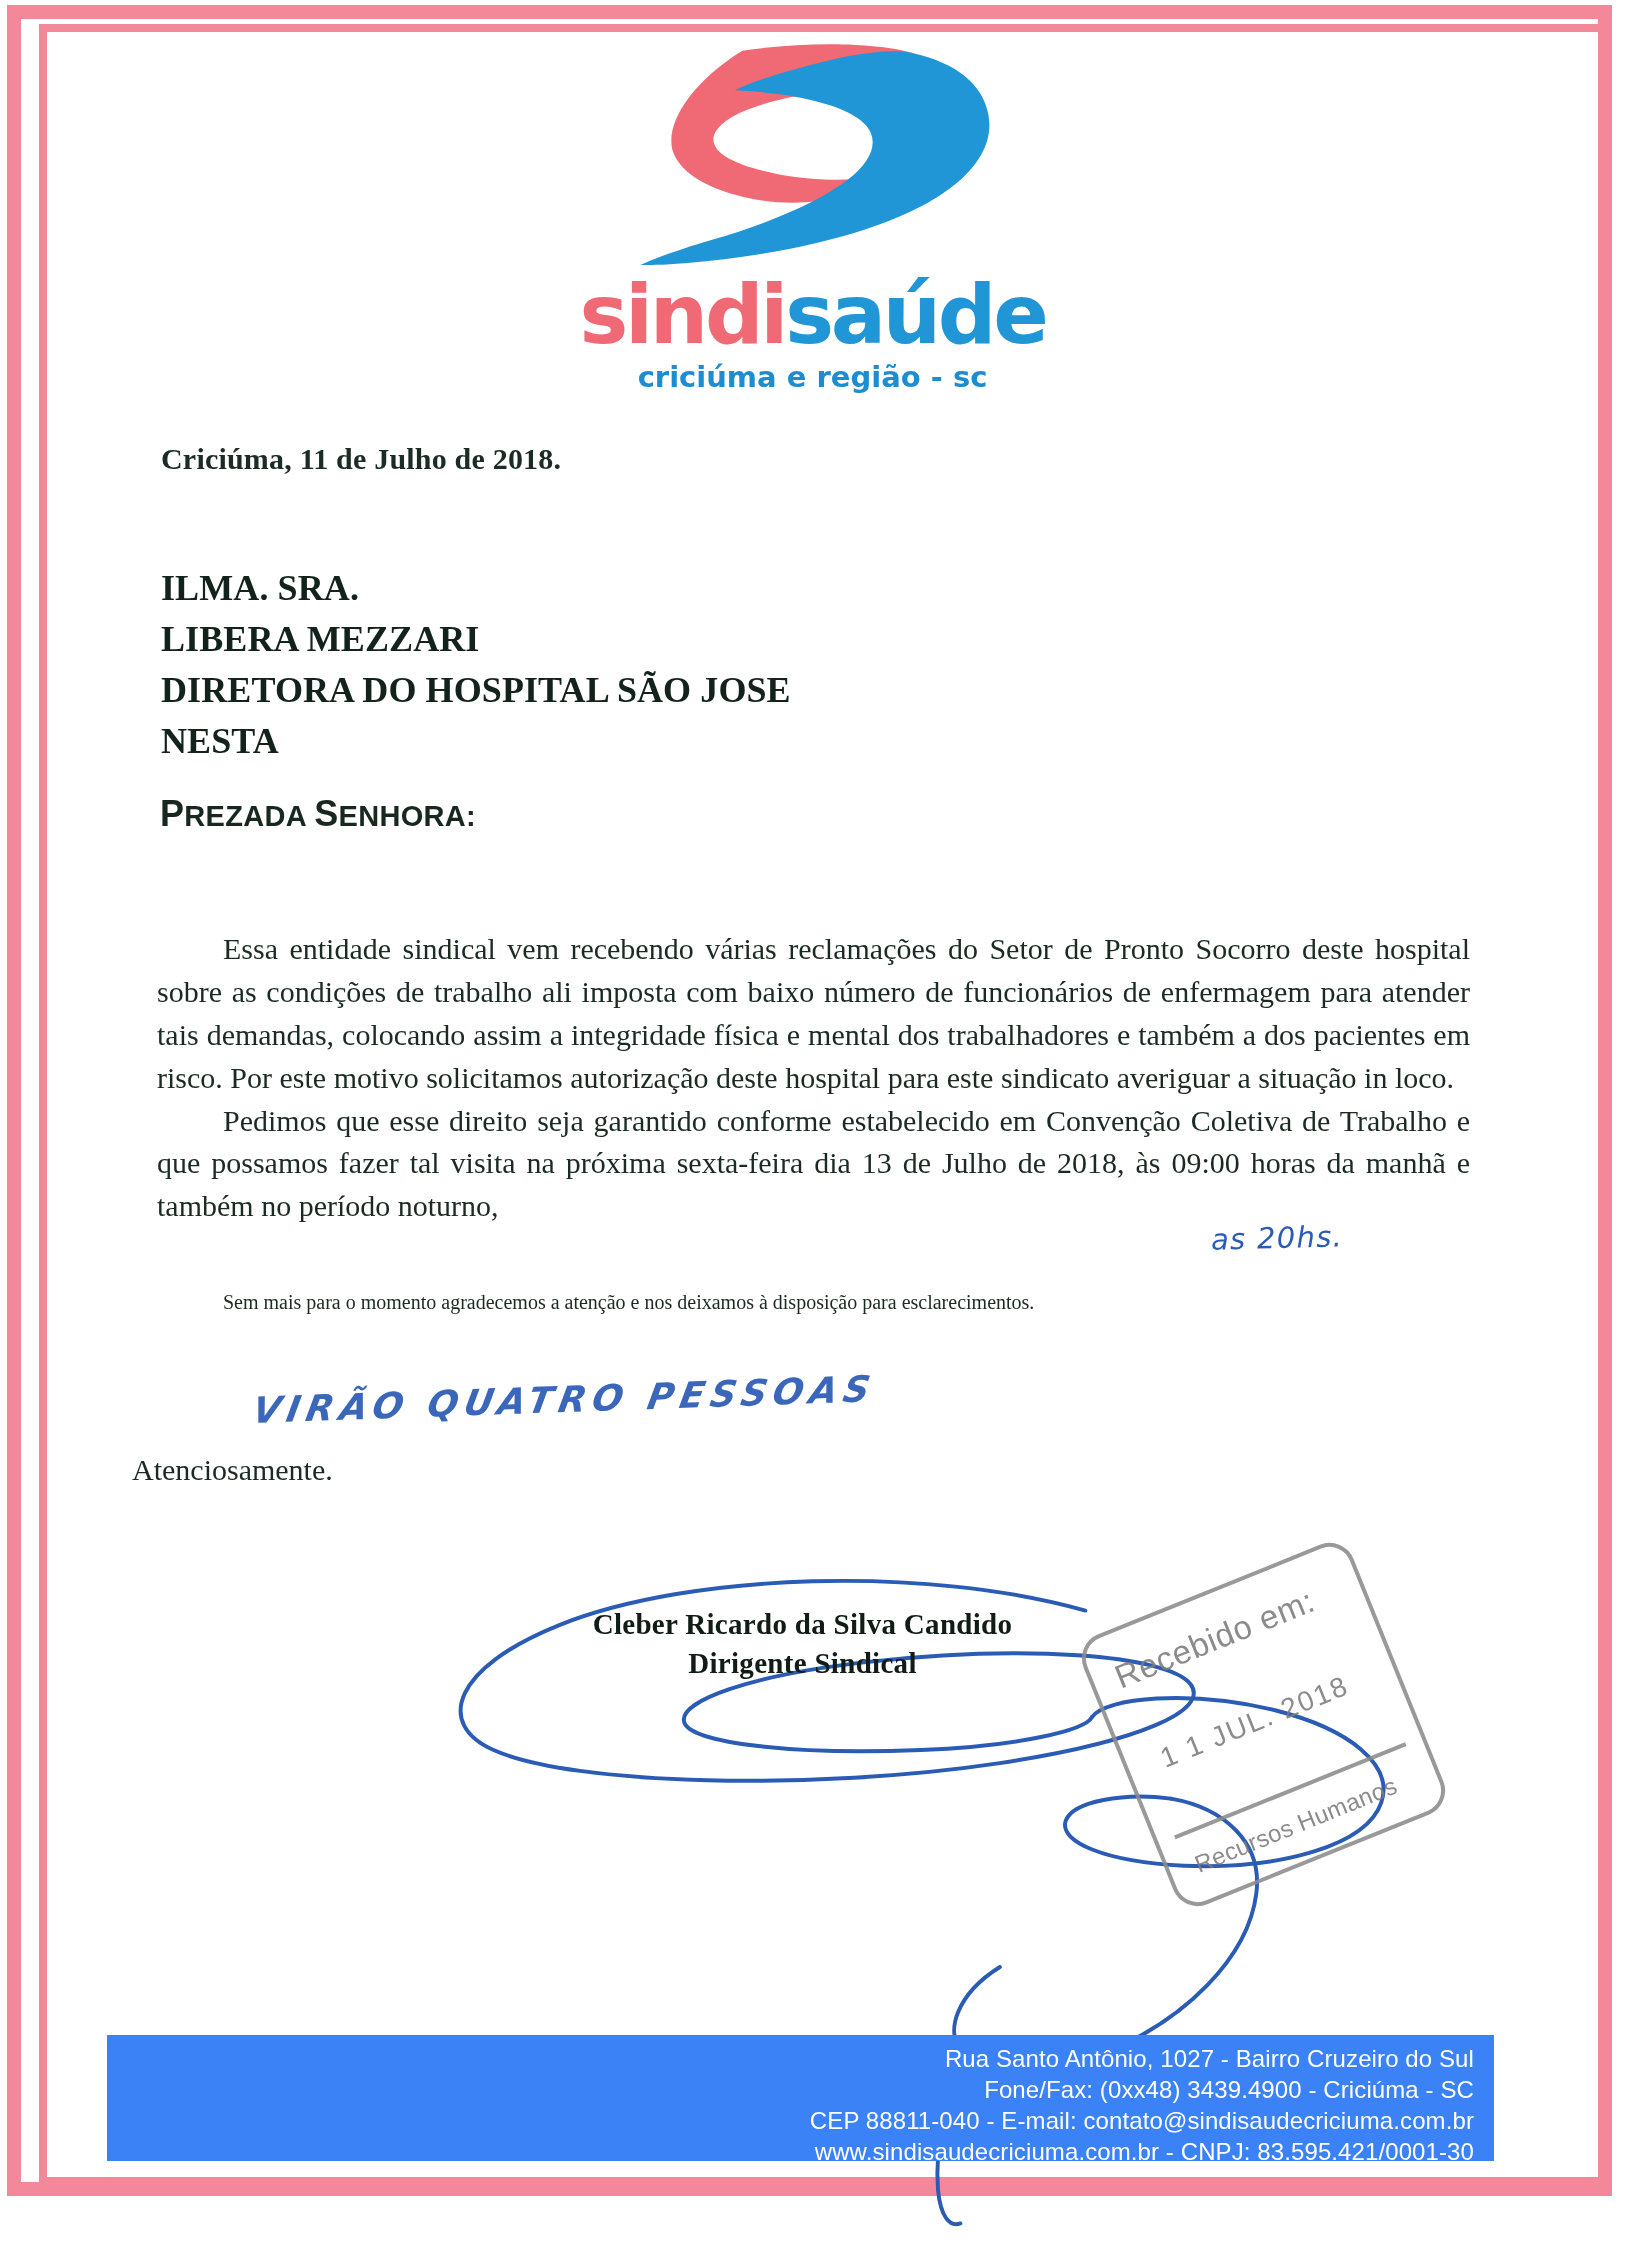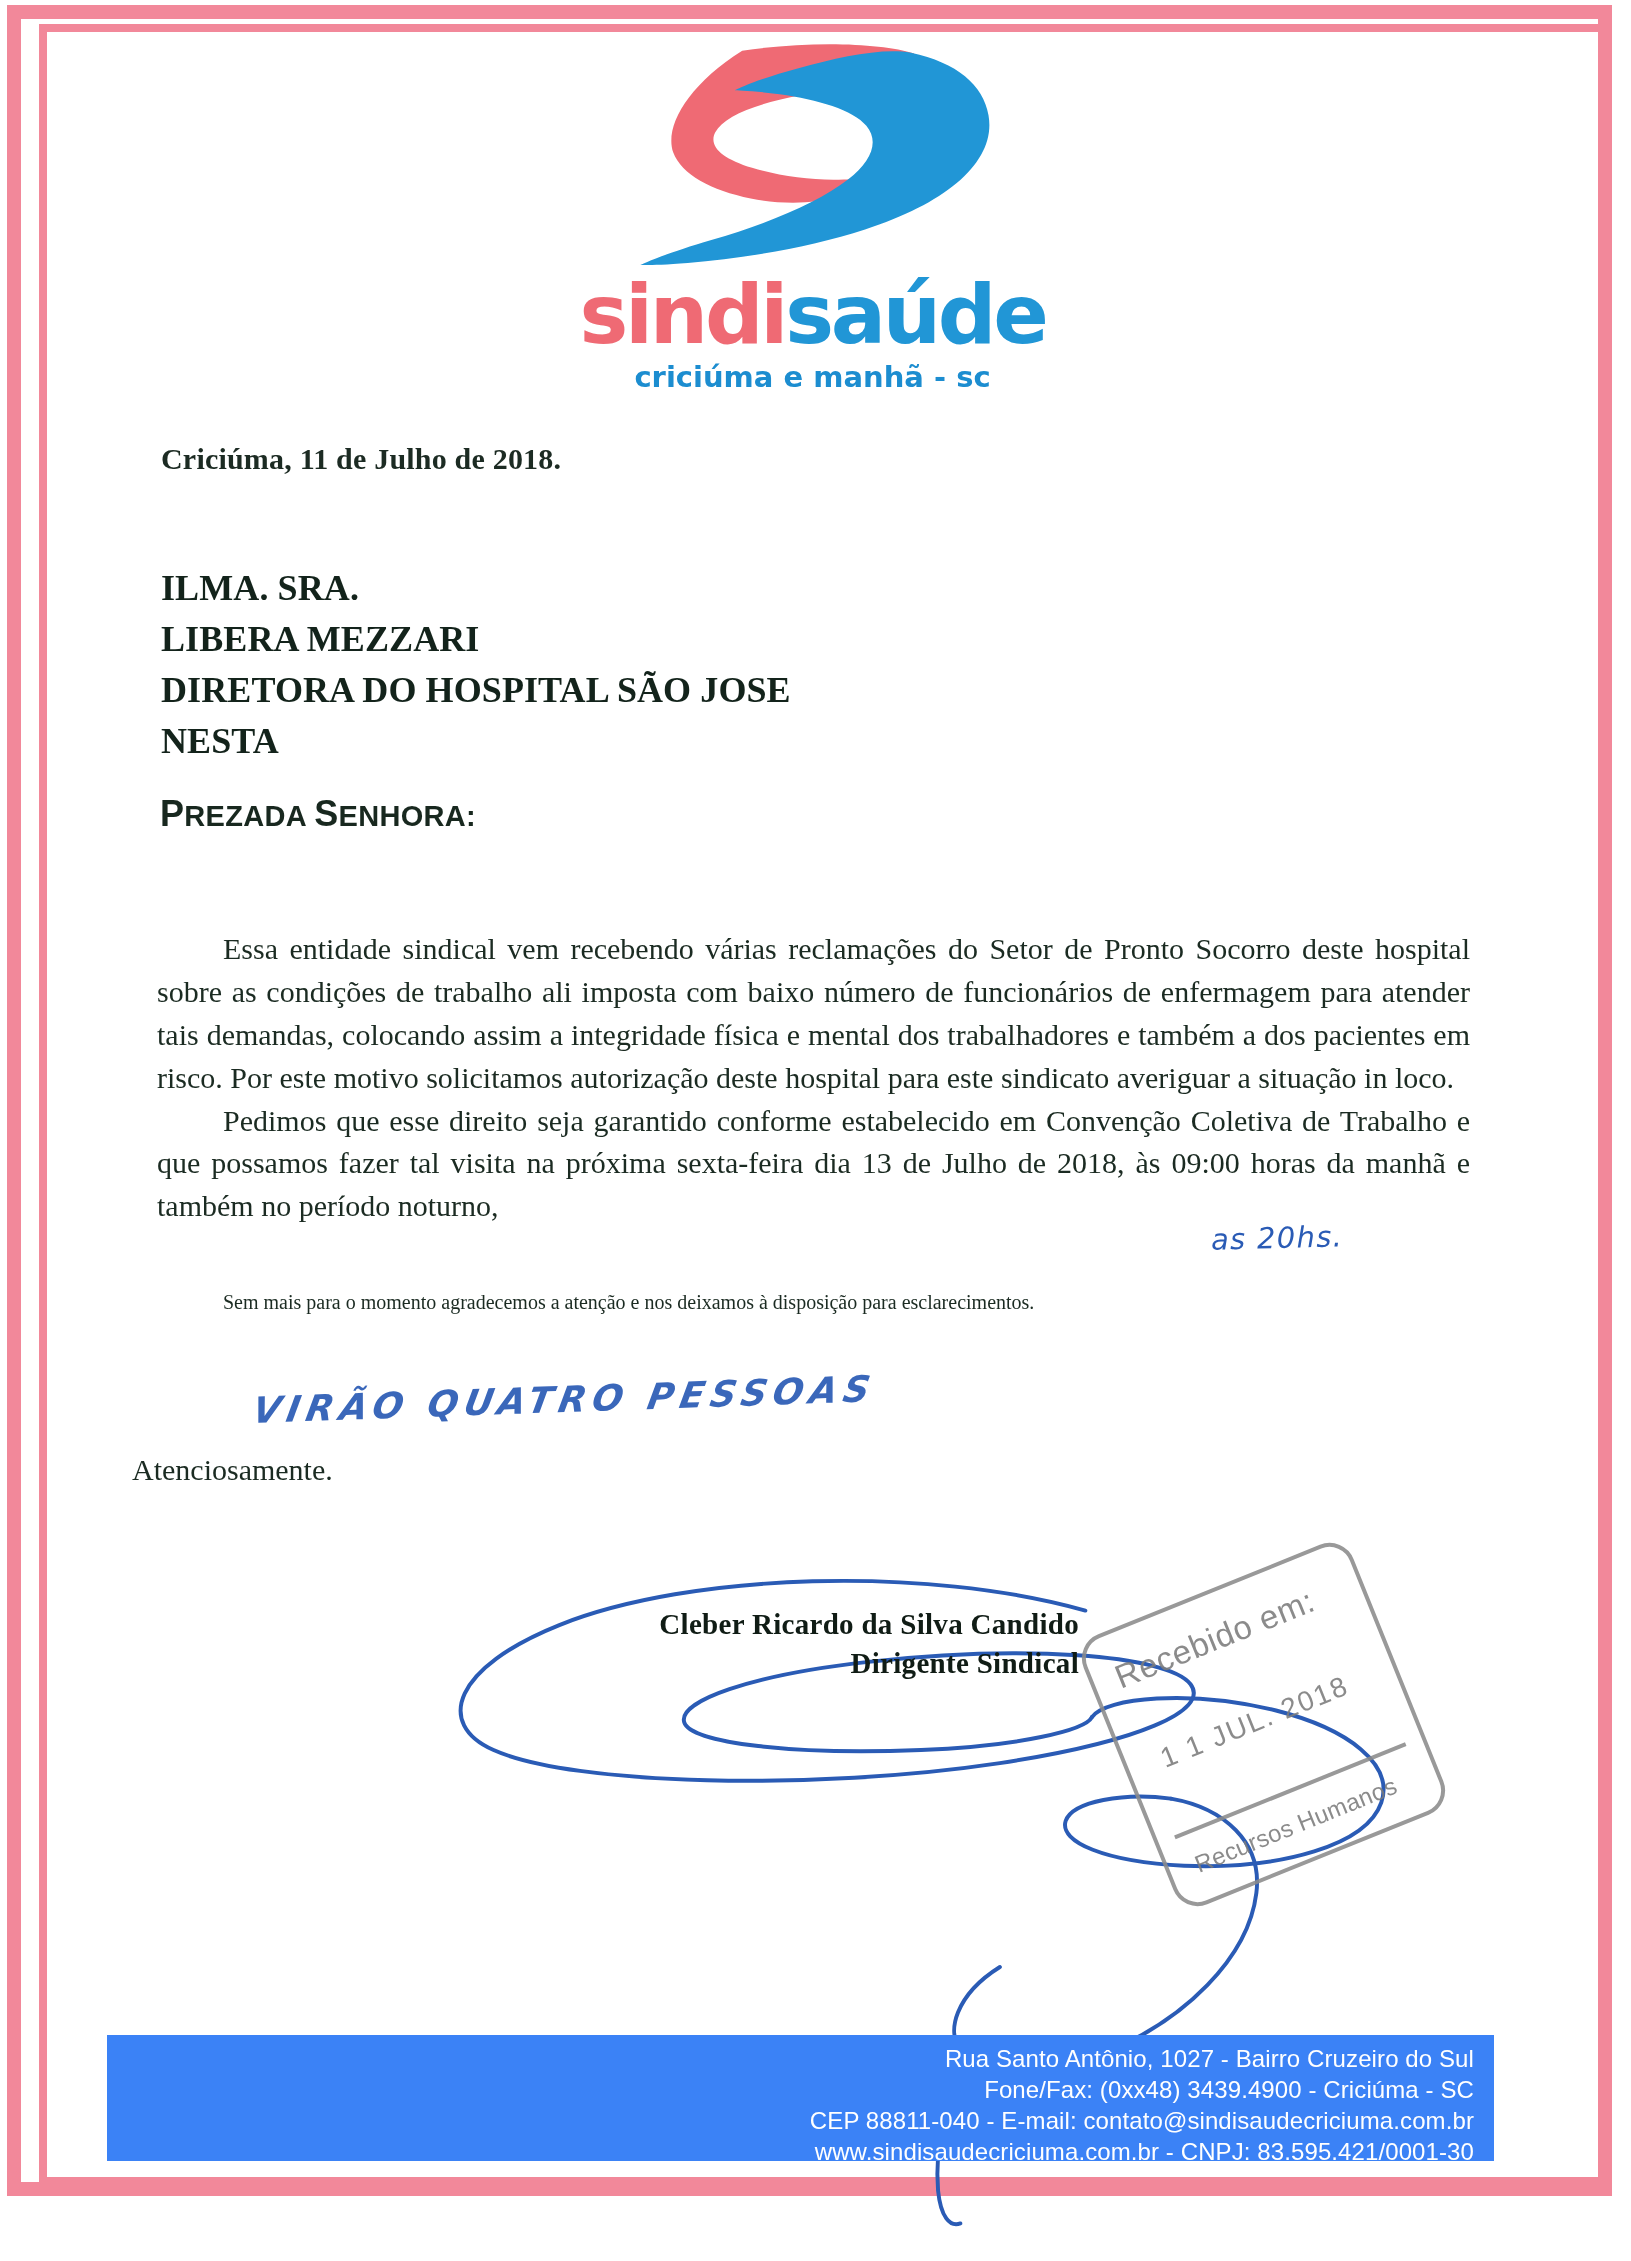--- a/index.html
+++ b/index.html
@@ -150,21 +150,21 @@
     font-size: 30px;
     color: #1b2b22;
   }
 
   
   .sig-block {
     position: absolute;
     left: 526px;
     top: 1605px;
     width: 553px;
-    text-align: right;
+    text-align: center;
     font-weight: bold;
     font-size: 29px;
     color: #101c15;
     line-height: 1.33;
     letter-spacing: 0.3px;
   }
 
   
   .ink {
     position: absolute;
@@ -271,21 +271,21 @@
   <div class="frame-outer"></div>
   <div class="frame-inner"></div>
   <div class="frame-inner-top"></div>
 
   <div class="logo-wrap">
     <svg class="logo-mark" viewBox="0 0 700 370">
       <path d="M243 18 C345 2 455 6 505 22 C470 52 405 72 330 86 C262 99 215 118 202 142 C191 163 212 182 258 196 C300 209 352 216 398 214 C430 212 448 205 448 205 C448 205 430 228 392 240 C352 252 300 252 256 243 C196 231 150 206 138 173 C124 134 160 70 243 18 Z" fill="#ef6a74"></path>
       <path d="M500 21 C570 36 610 70 618 116 C630 184 560 248 430 290 C350 316 250 334 160 341 C112 345 88 344 88 344 C88 344 124 327 196 306 C286 280 360 248 404 214 C440 186 452 156 432 132 C412 108 358 92 300 84 C262 79 232 78 232 78 C232 78 268 60 330 44 C390 28 456 13 500 21 Z" fill="#2196d6"></path>
     </svg>
     <div class="logo-word"><span class="sindi">sindi</span><span class="saude">saúde</span></div>
-    <div class="logo-sub">criciúma e manhã - sc</div>
+    <div class="logo-sub">criciúma e região - sc</div>
   </div>
 
   <div class="date-line">Criciúma, 11 de Julho de 2018.</div>
 
   <div class="addressee">
     <div>ILMA. SRA.</div>
     <div>LIBERA MEZZARI</div>
     <div>DIRETORA DO HOSPITAL SÃO JOSE</div>
     <div>NESTA</div>
   </div>

